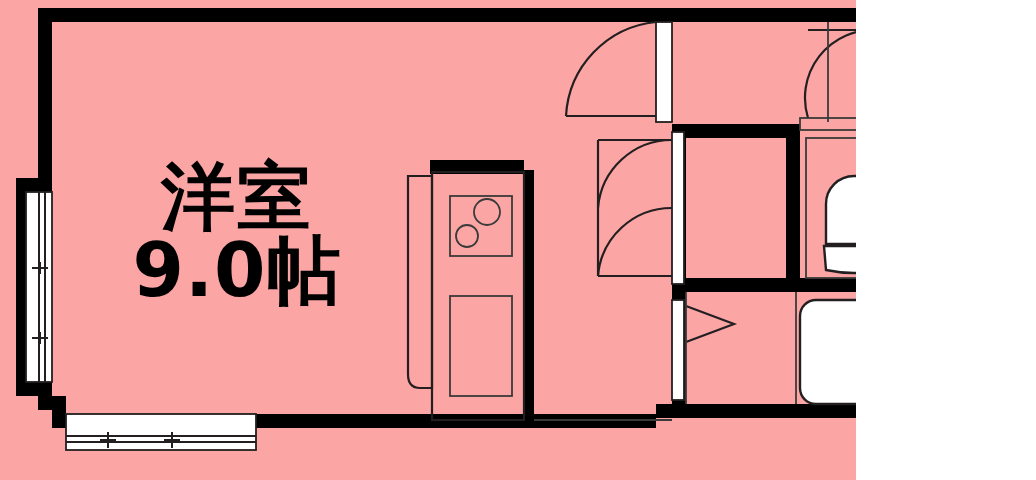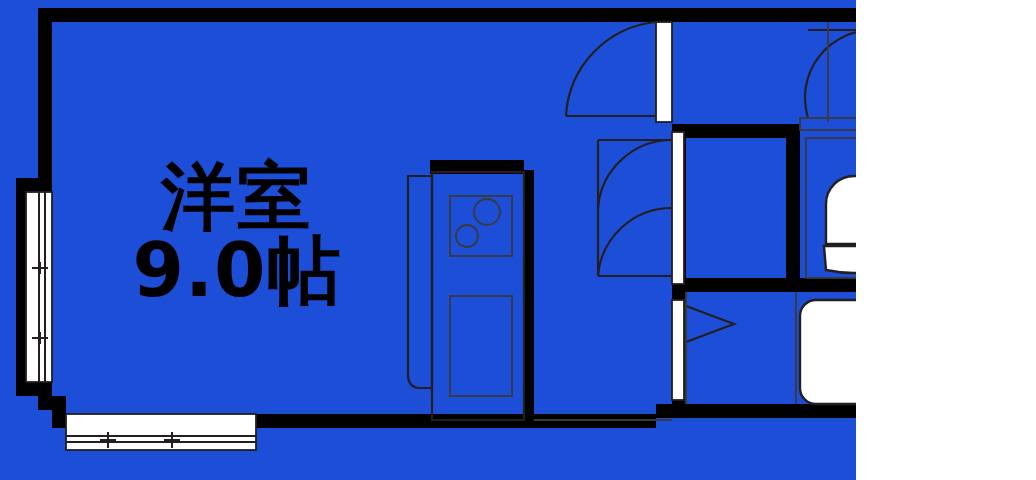--- a/index.html
+++ b/index.html
@@ -8,21 +8,21 @@
     padding: 0;
     background: #ffffff;
   }
   body {
     font-family: "Liberation Sans", sans-serif;
   }
   #floorplan-root {
     position: relative;
     width: 856px;
     height: 480px;
-    background: #1d4ed8;
+    background: #fca5a5;
     overflow: hidden;
   }
   #floorplan-svg {
     display: block;
     width: 1036px;
     height: 480px;
   }
   .wall      { fill: #000000; }
   .thin      { fill: none; stroke: #231f20; stroke-width: 2.2; }
   .thin-lite { fill: none; stroke: #3a3a3a; stroke-width: 1.8; }

